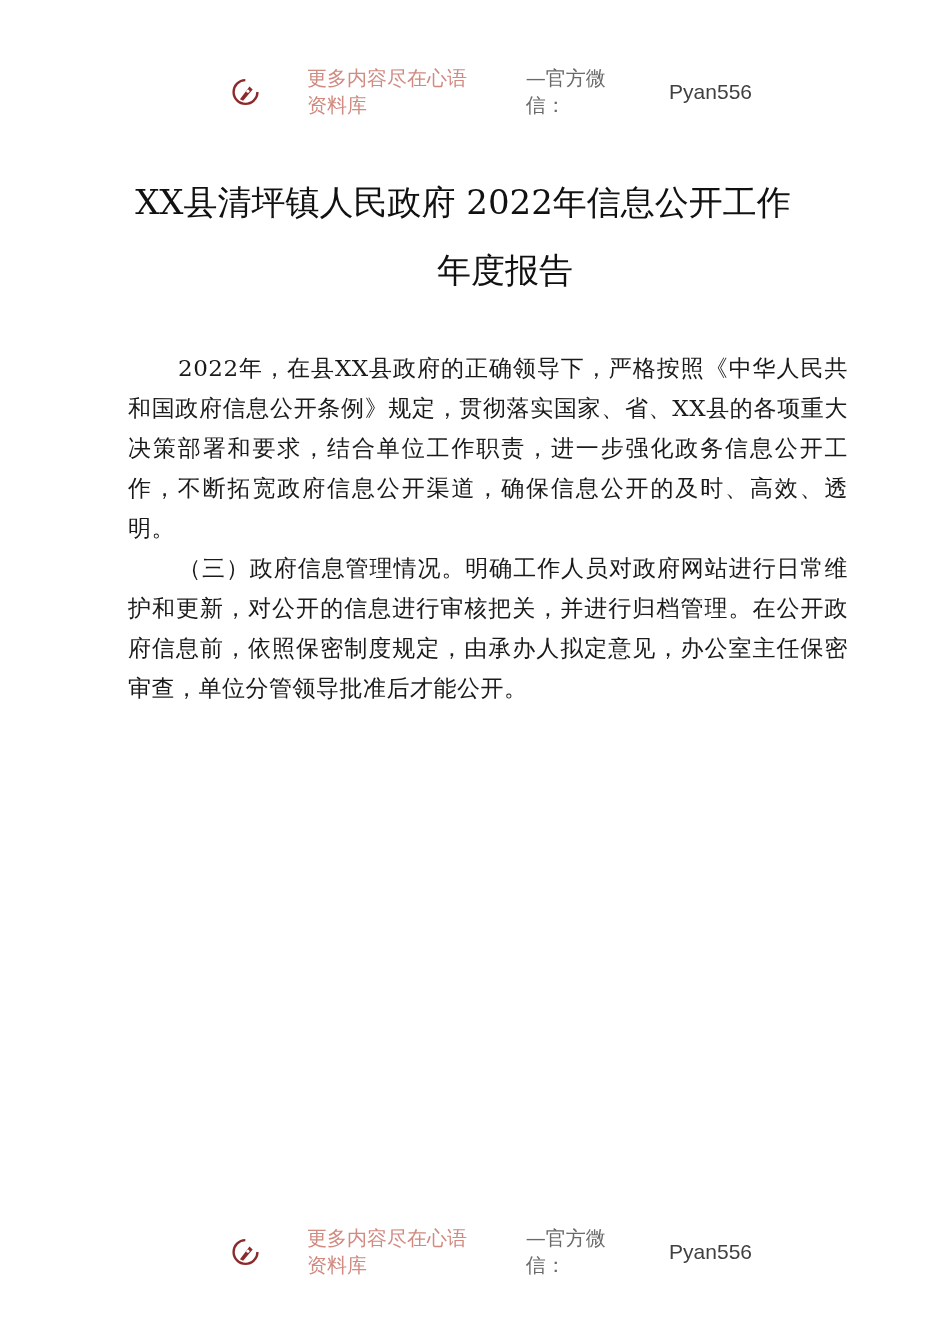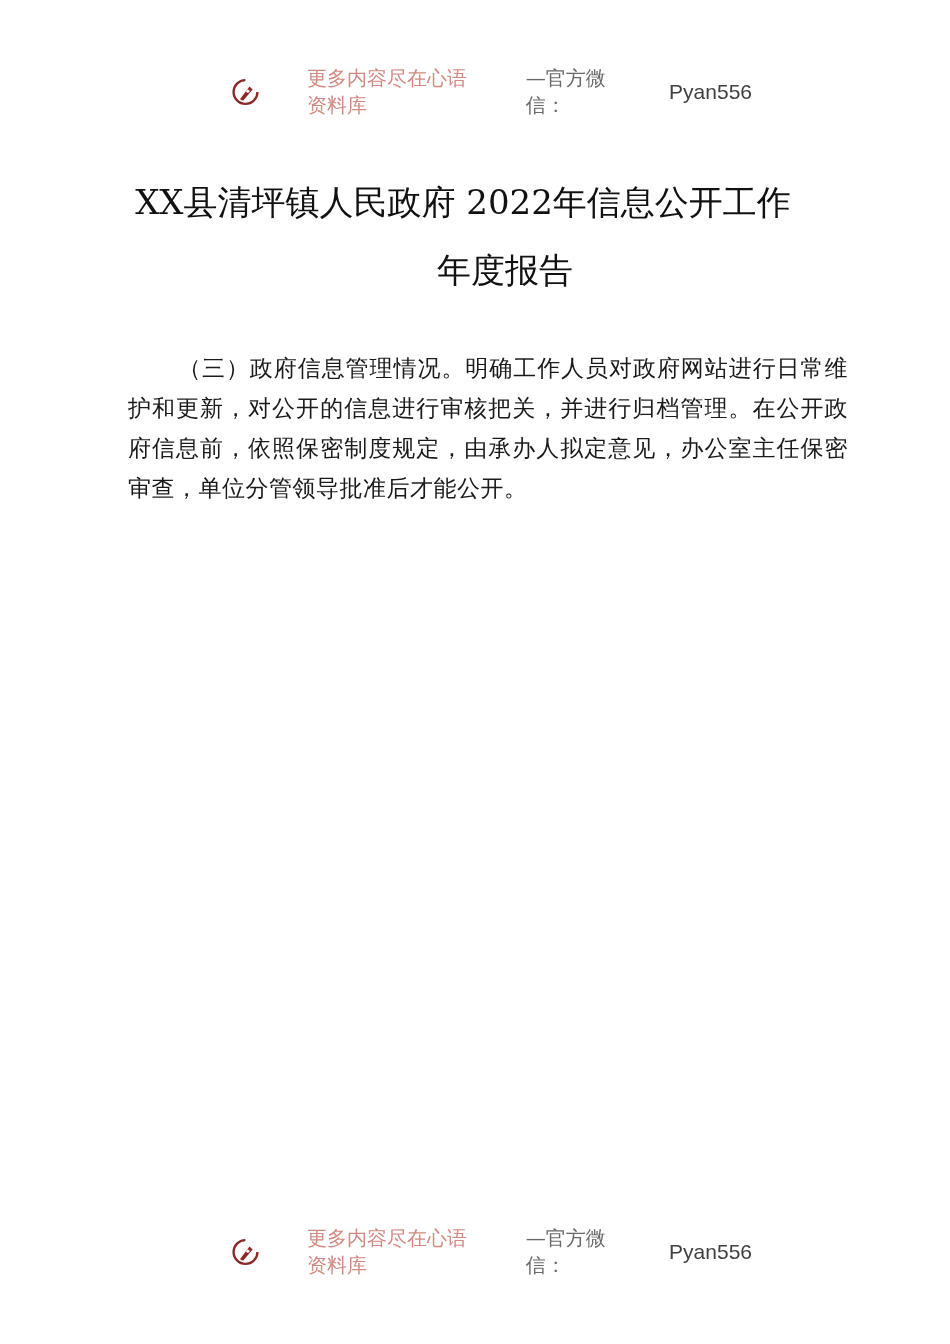--- a/index.html
+++ b/index.html
@@ -34,20 +34,21 @@
   </svg>
   <span class="wm-red">更多内容尽在心语资料库</span>
   <span class="wm-gray">—官方微信：</span>
   <span class="wm-id">Pyan556</span>
 </div>
 
 <div class="title l1">XX县清坪镇人民政府 2022年信息公开工作</div>
 <div class="title l2">年度报告</div>
 
 <div class="content">
+  <p>2022年，在县XX县政府的正确领导下，严格按照《中华人民共和国政府信息公开条例》规定，贯彻落实国家、省、XX县的各项重大决策部署和要求，结合单位工作职责，进一步强化政务信息公开工作，不断拓宽政府信息公开渠道，确保信息公开的及时、高效、透明。</p>
   <p>（三）政府信息管理情况。明确工作人员对政府网站进行日常维护和更新，对公开的信息进行审核把关，并进行归档管理。在公开政府信息前，依照保密制度规定，由承办人拟定意见，办公室主任保密审查，单位分管领导批准后才能公开。</p>
 </div>
 
 <div class="watermark bottom">
   <svg class="wm-logo" viewBox="0 0 34 34">
     <circle cx="17" cy="17" r="15" fill="none" stroke="#8b2a2a" stroke-width="3" stroke-dasharray="70 25"></circle>
     <path d="M10 26 L22 10 L26 14 L14 28 Z" fill="#8b2a2a"></path>
     <circle cx="20" cy="16" r="2" fill="#fff"></circle>
   </svg>
   <span class="wm-red">更多内容尽在心语资料库</span>

